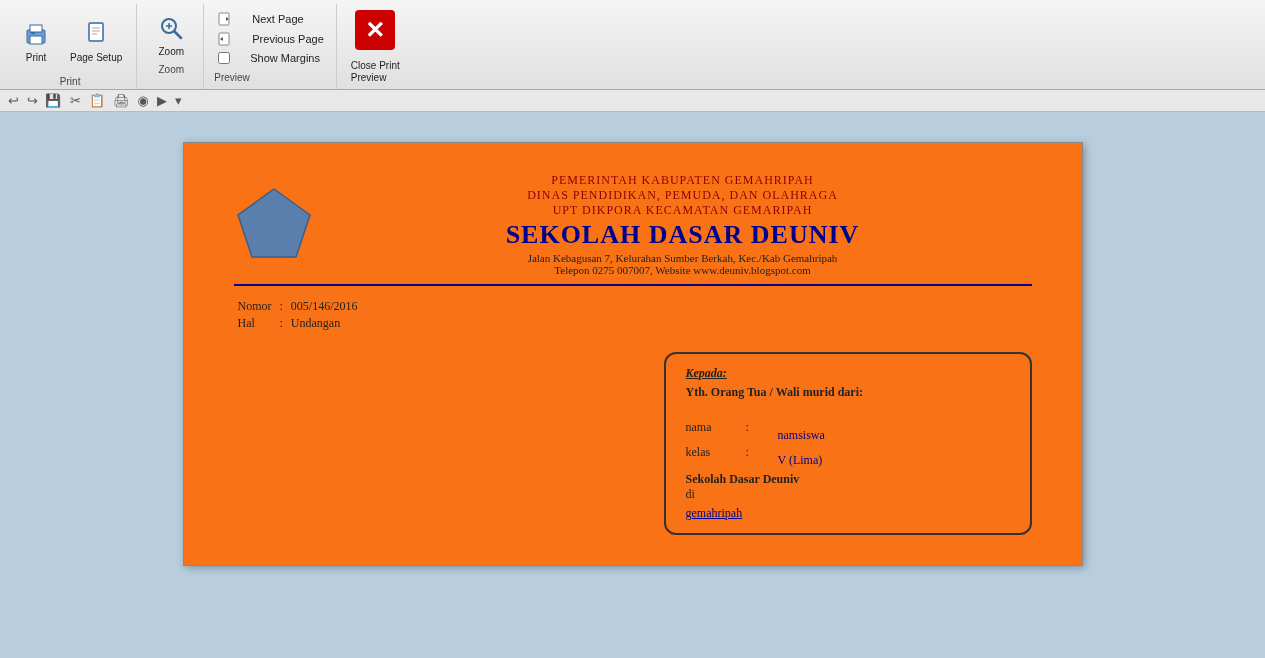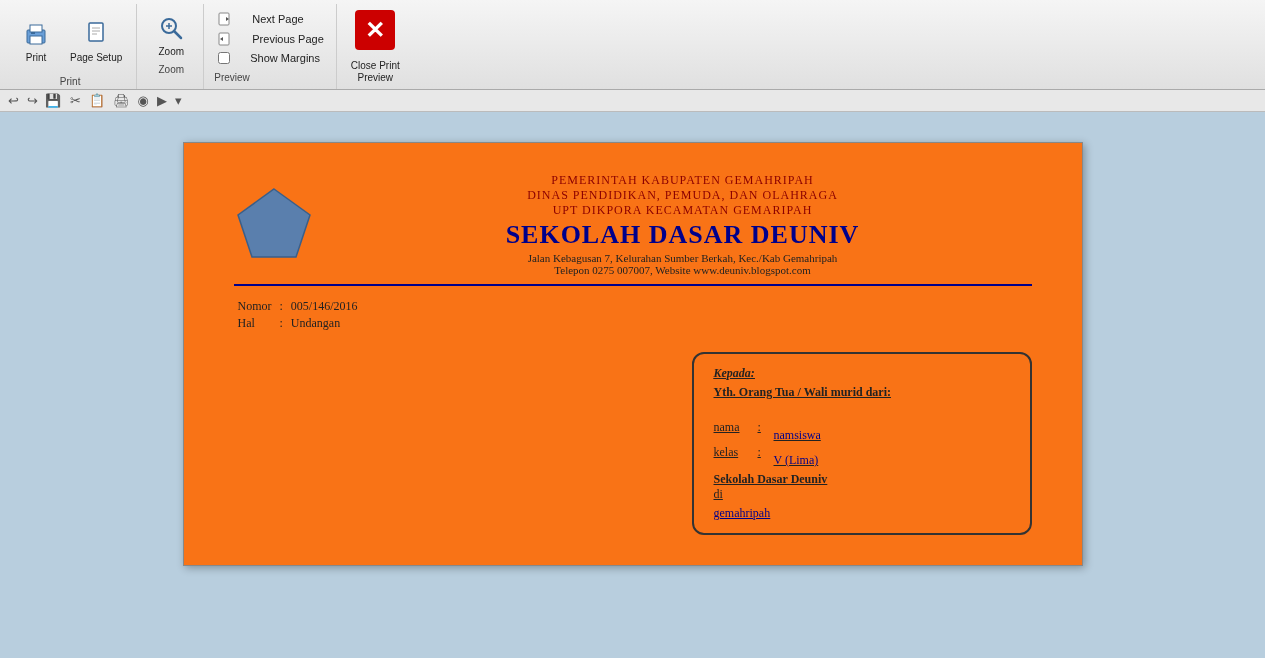--- a/index.html
+++ b/index.html
@@ -71,21 +71,21 @@
       border-radius: 3px;
     }
     .close-btn-icon {
       width: 40px; height: 40px;
       background: #cc0000;
       border-radius: 4px;
       display: flex; align-items: center; justify-content: center;
       font-size: 24px; color: white; font-weight: bold;
     }
     .close-btn-label {
-      font-size: 10px; text-align: center; color: #222; margin-top: 10px; line-height: 1.2;
+      font-size: 10px; color: #222; margin-top: 10px; line-height: 1.2;
     }
 
     .preview-group {
       display: flex;
       flex-direction: column;
       align-items: flex-start;
       justify-content: center;
       padding: 4px 8px;
       border-right: 1px solid #ccc;
       gap: 2px;
@@ -194,39 +194,38 @@
     
     .address-container {
       display: flex;
       justify-content: flex-end;
       margin-top: 10px;
     }
     .address-box {
       border: 2px solid #333;
       border-radius: 12px;
       padding: 12px 20px;
-      width: 340px;
-      font-size: 12px;
-      color: #222;
-      text-decoration: underline;
+      width: 368px;
+      font-size: 12px;
+      color: #222;
     }
     .address-kepada {
       font-weight: bold;
       text-decoration: underline;
       font-style: italic;
       margin-bottom: 4px;
       color: #222;
     }
     .address-yth {
       font-weight: bold;
       margin-bottom: 20px;
     }
     .address-row {
       display: flex;
-      gap: 4px;
+      gap: 20px;
       margin: 2px 0;
     }
     .address-label { min-width: 40px; }
     .address-colon { min-width: 12px; }
     .address-value { color: #00008B; margin-top: 8px; }
     .address-school { font-weight: bold; margin-top: 4px; }
     .address-di { display: flex; gap: 4px; flex-direction: column; }
     .address-di-value { color: #00008B; text-decoration: underline; }
   </style>
 </head>

